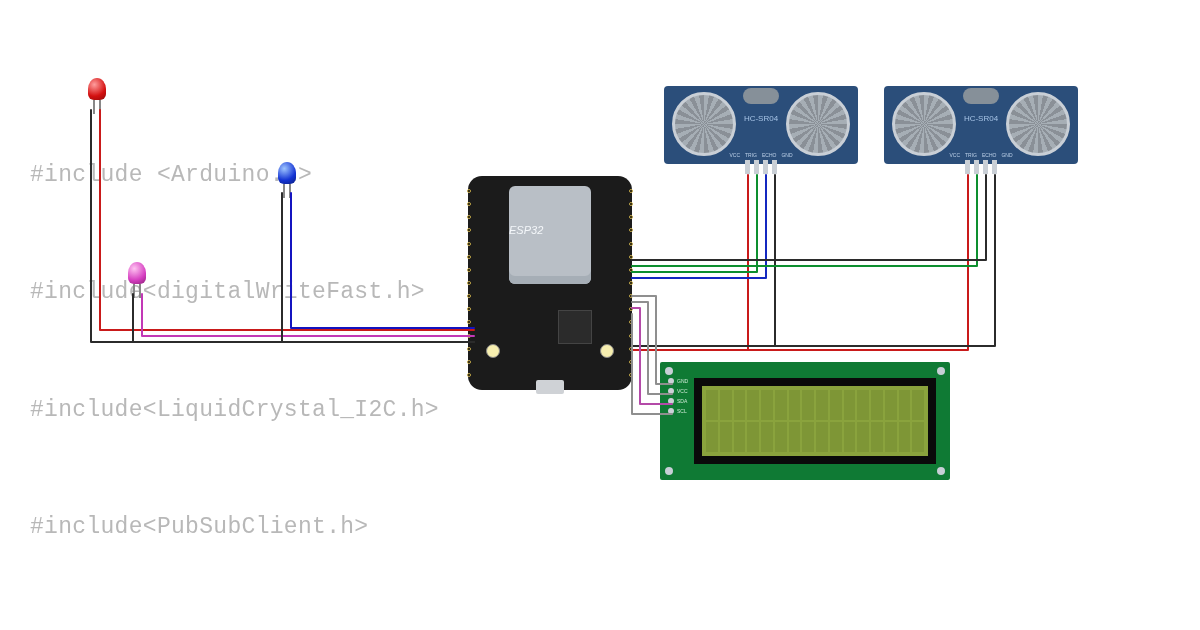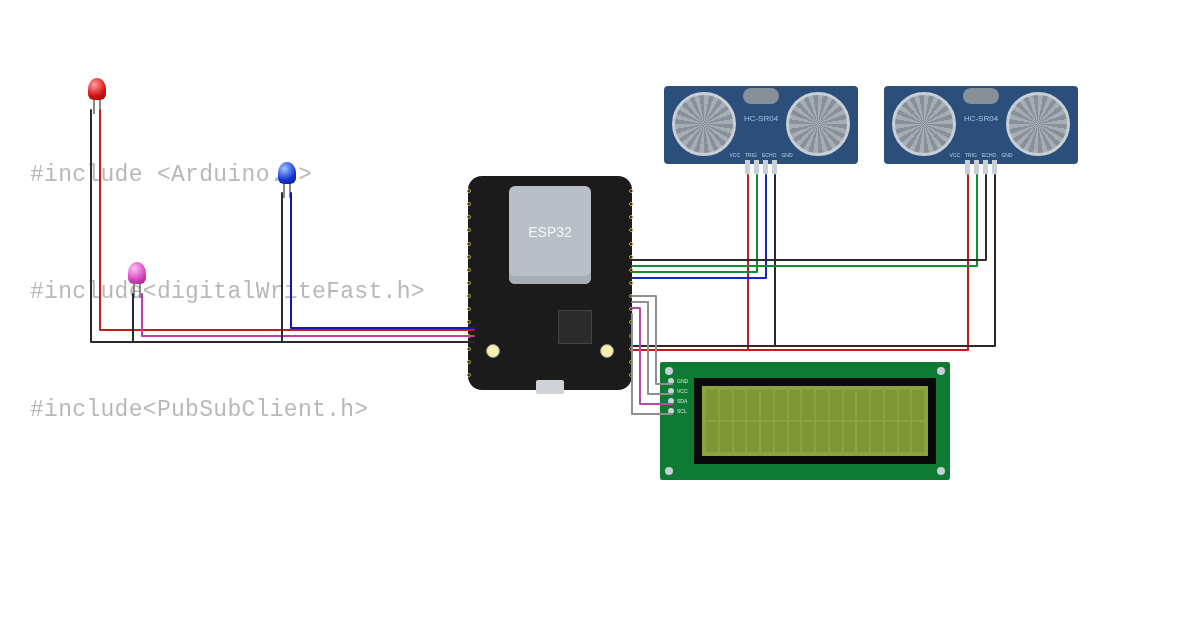--- a/index.html
+++ b/index.html
@@ -63,24 +63,25 @@
     top: 10px; left: 50%;
     transform: translateX(-50%);
     width: 82px; height: 98px;
     background: #b9bfc6;
     border-radius: 6px;
     box-shadow: inset 0 -8px 0 #a6aeb6;
   }
   .esp32 .shield-label {
     position: absolute;
     top: 38px; width: 100%;
-    text-align: center;
-    font-size: 14px;
+    text-align: left;
+    font-size: 11px;
     color: #f4f7fa;
     font-family: Arial, sans-serif;
+    font-style: italic;
   }
   .esp32 .chip {
     position: absolute;
     bottom: 46px; left: 55%;
     width: 34px; height: 34px;
     background: #2b2b2b;
     border: 1px solid #444;
   }
   .esp32 .pin-hole {
     width: 4px; height: 4px;
@@ -235,20 +236,21 @@
     width: 1200px; height: 630px;
     pointer-events: none;
   }
 </style>
 </head>
 <body>
 
 <div class="code-area">
   <span class="code-line">#include &lt;Arduino.h&gt;</span>
   <span class="code-line">#include&lt;digitalWriteFast.h&gt;</span>
+  <span class="code-line">#include&lt;LiquidCrystal_I2C.h&gt;</span>
   <span class="code-line">#include&lt;PubSubClient.h&gt;</span>
   <span class="code-line"></span>
   
   
   <span class="code-line"></span>
   
   
   
 </div>
 

